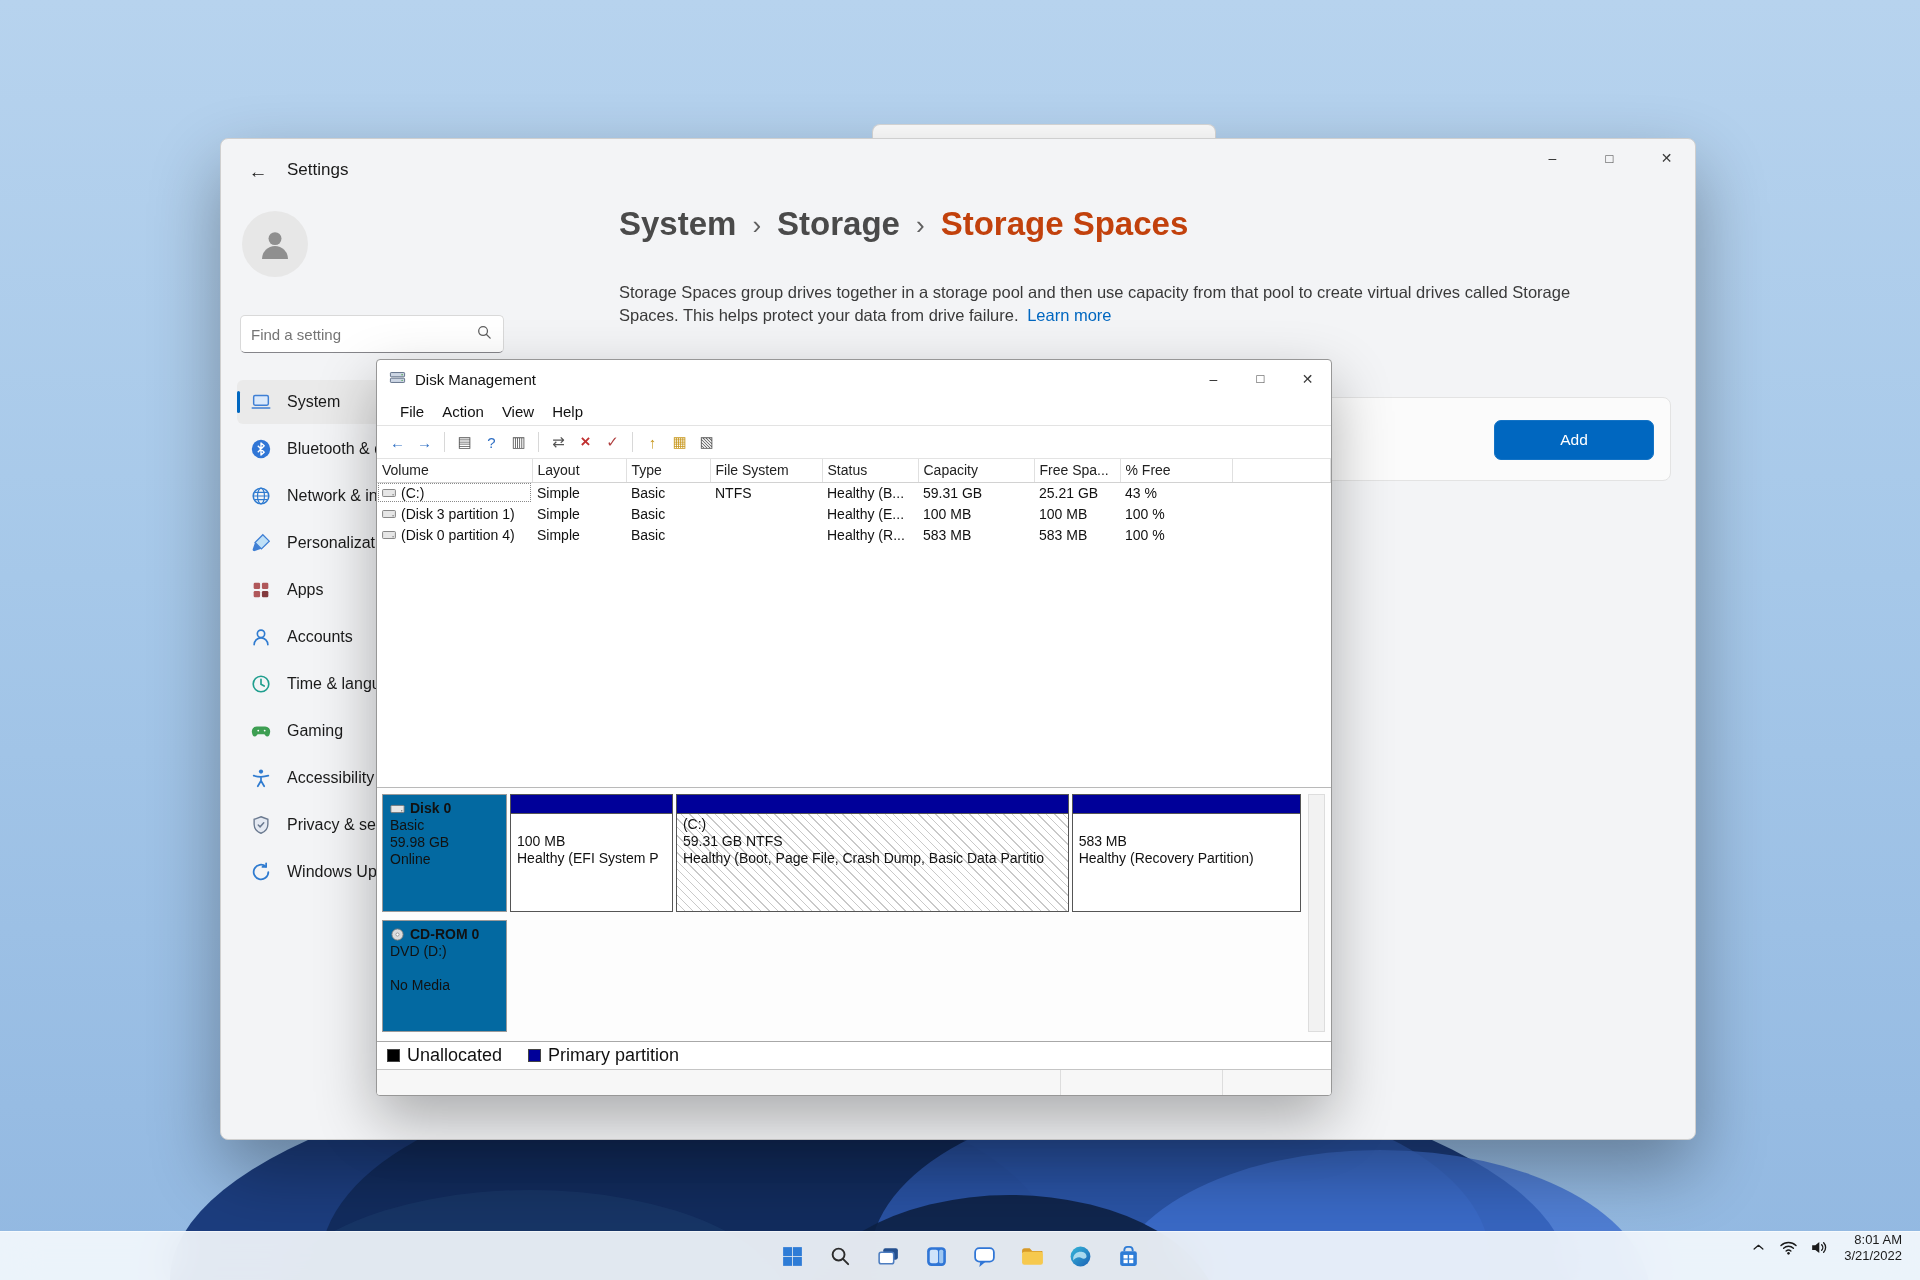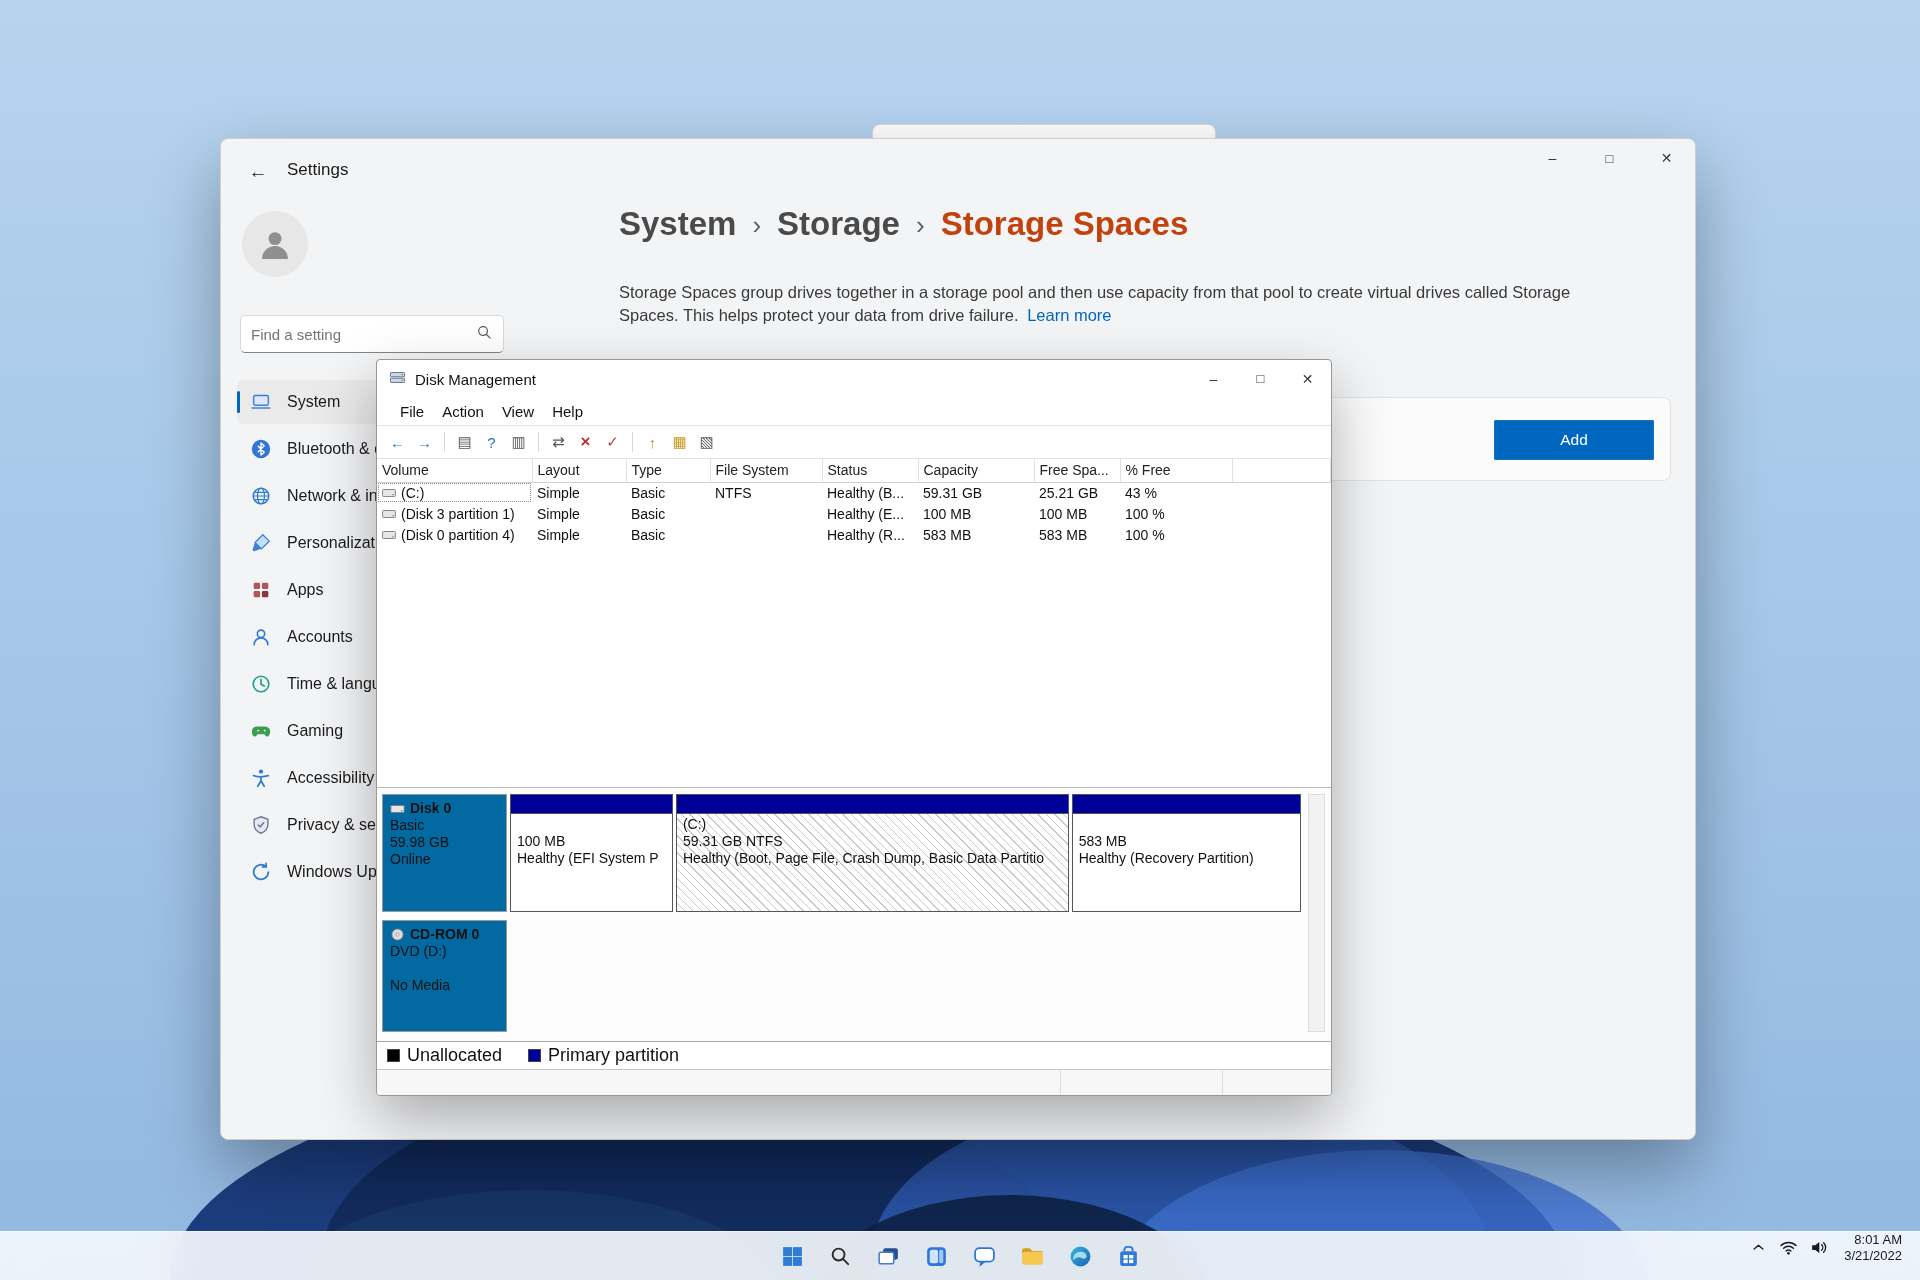--- a/index.html
+++ b/index.html
@@ -49,21 +49,21 @@
   .breadcrumb{position:absolute;left:398px;top:66px;display:flex;align-items:center;gap:16px;
     font-size:33px;font-weight:600}
   .crumb{color:#4a4a4a;cursor:pointer}
   .crumb.current{color:#c2410c}
   .crumb-sep{font-size:26px;color:#606060;font-weight:400;padding-top:3px}
   .desc{position:absolute;left:398px;top:142px;width:1004px;font-size:16.5px;line-height:23px;color:#3a3a3a}
   .desc a{color:#0067c0;text-decoration:none;cursor:pointer;margin-left:4px}
   .card{position:absolute;left:398px;top:258px;width:1052px;height:84px;background:#fbfbfb;
     border:1px solid #e3e3e3;border-radius:8px}
   .add-btn{position:absolute;right:16px;top:22px;width:160px;height:40px;background:#0067c0;
-    color:#fff;border:1px solid #1473c5;border-radius:1px;font-size:15.5px;cursor:pointer;
+    color:#fff;border:1px solid #1473c5;border-radius:7px;font-size:15.5px;cursor:pointer;
     font-family:"Liberation Sans",sans-serif}
 
   
   .dm{position:absolute;left:376px;top:359px;width:956px;height:737px;background:#fff;
     border:1px solid #979797;border-radius:4px;box-shadow:0 24px 60px rgba(0,0,0,.3);
     z-index:20;display:flex;flex-direction:column;overflow:hidden;font-size:14px;color:#111}
   .dm-titlebar{position:relative;height:38px;display:flex;align-items:center;padding-left:12px;gap:9px;flex:0 0 38px}
   .dm-title{font-size:15px}
   .dm-controls{position:absolute;right:0;top:0;height:38px;display:flex}
   .dm-controls .wbtn{width:47px;height:37px}

